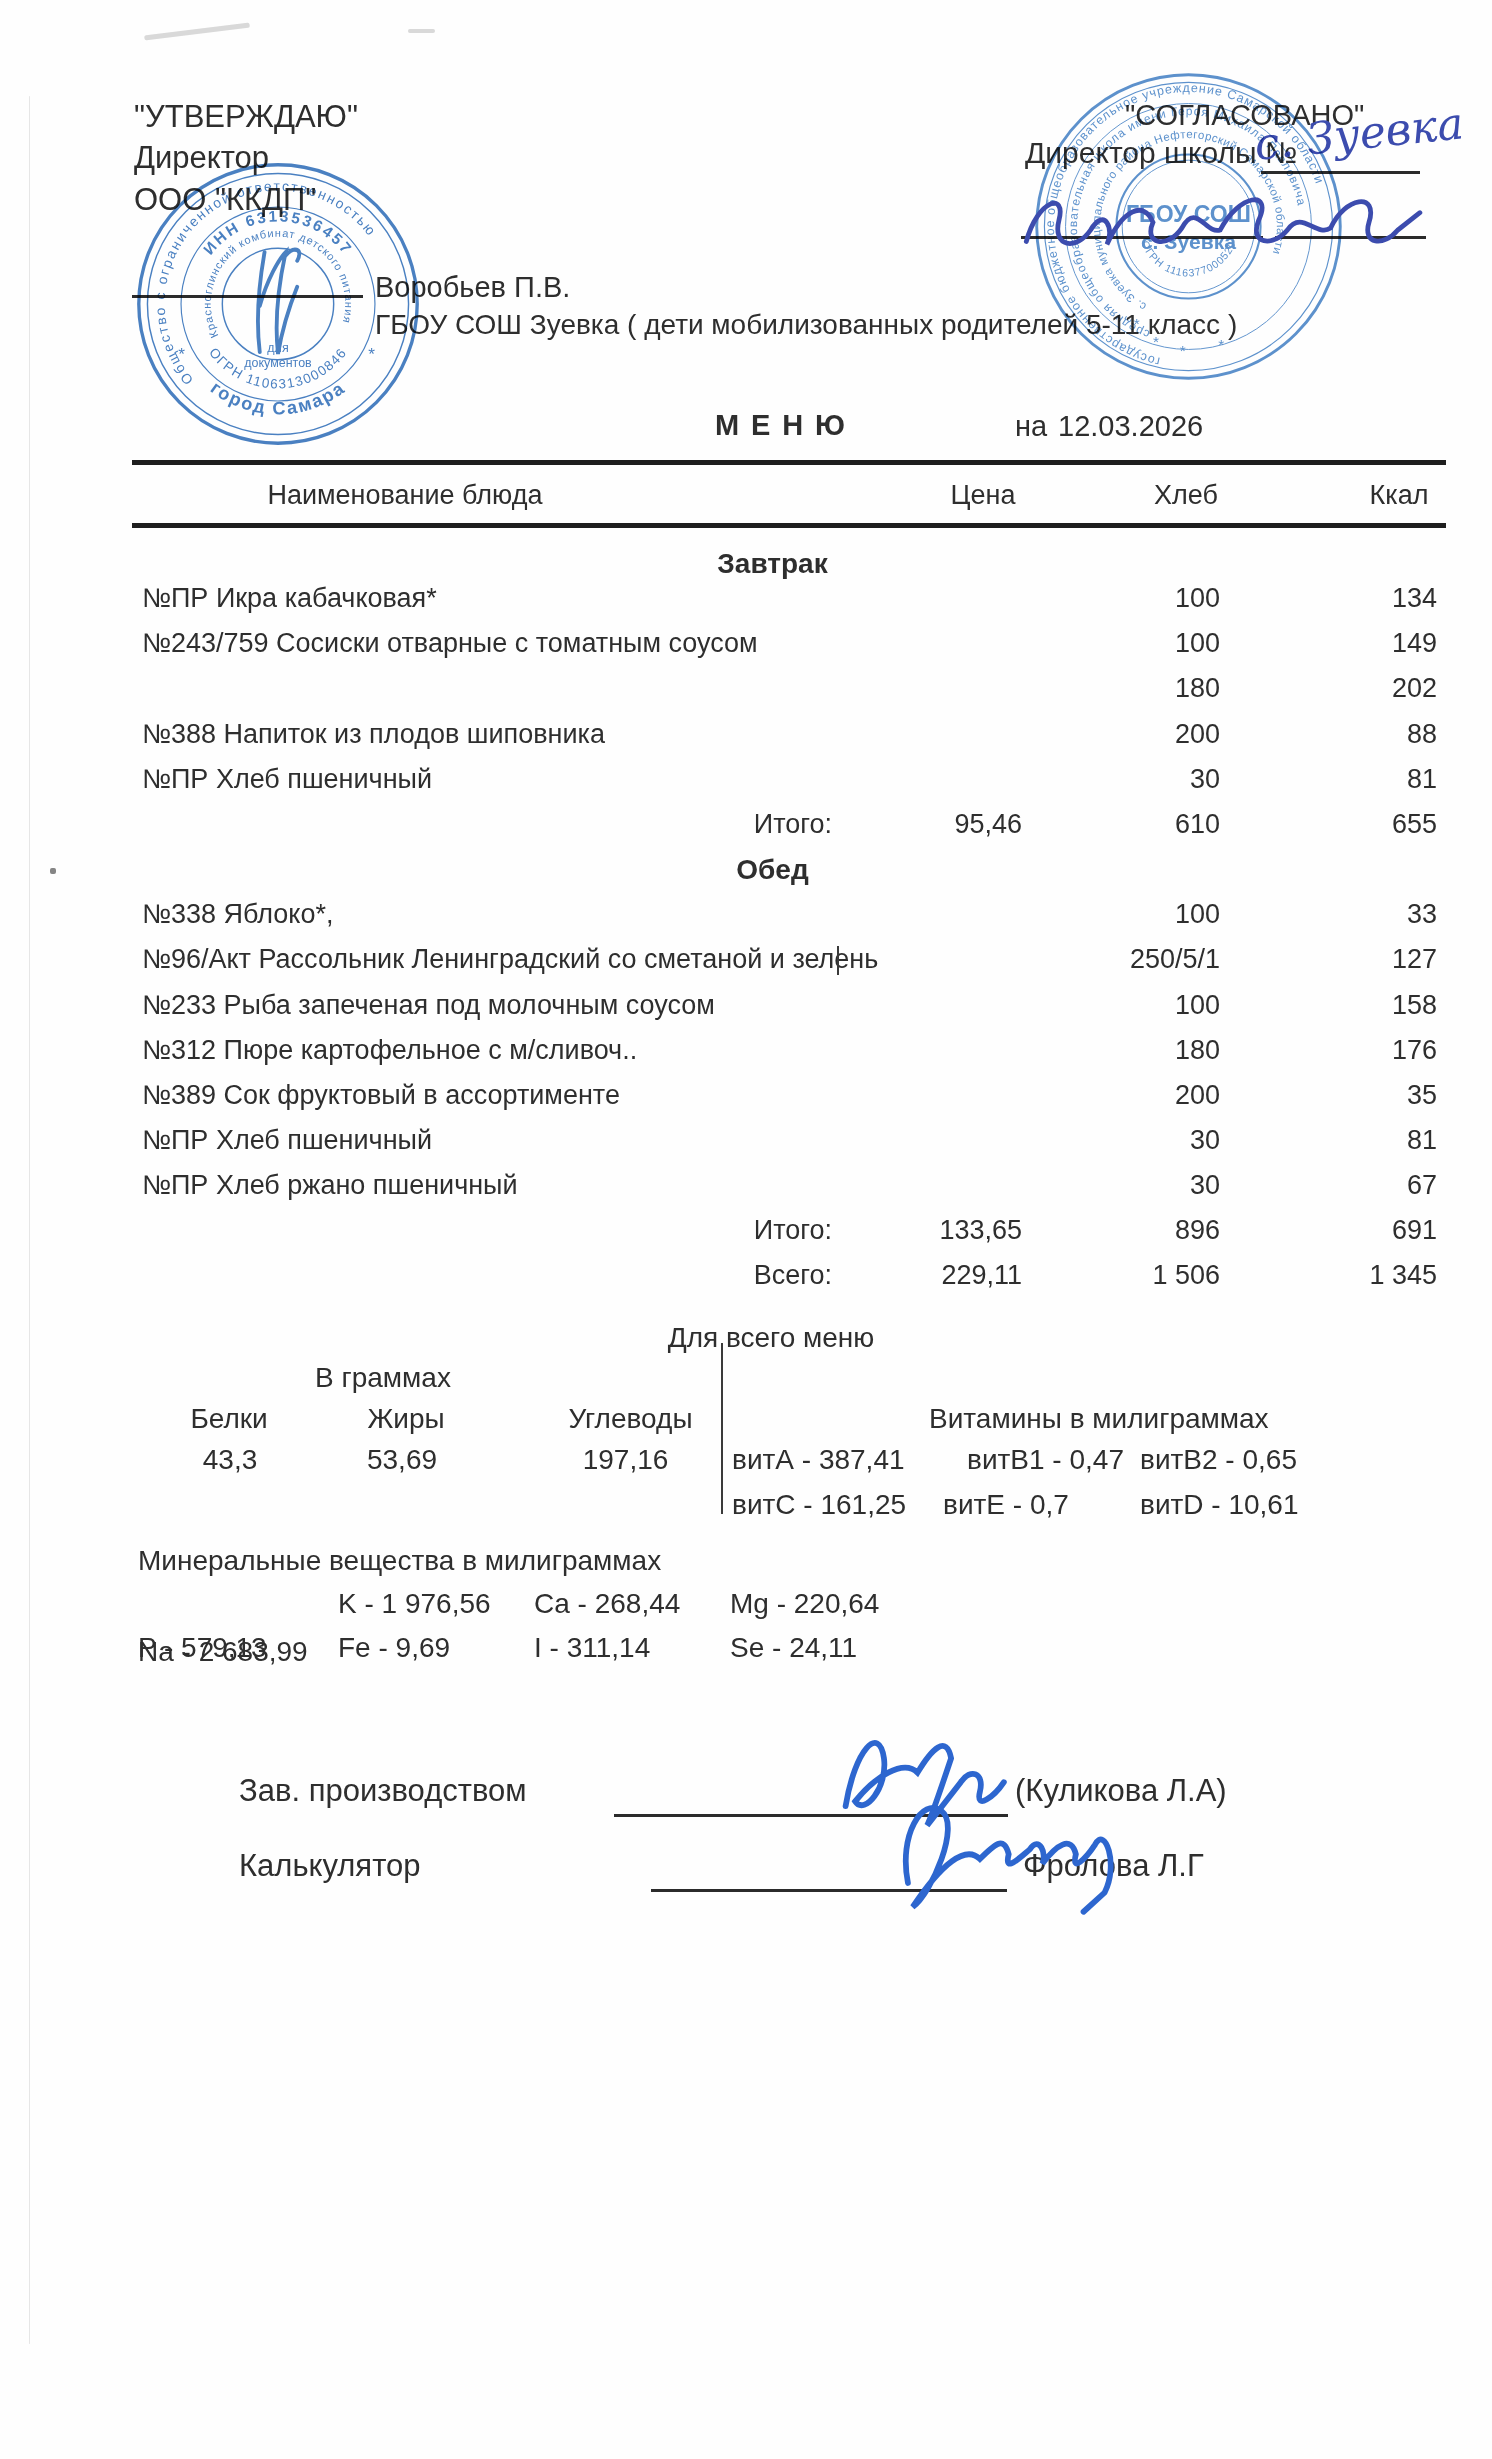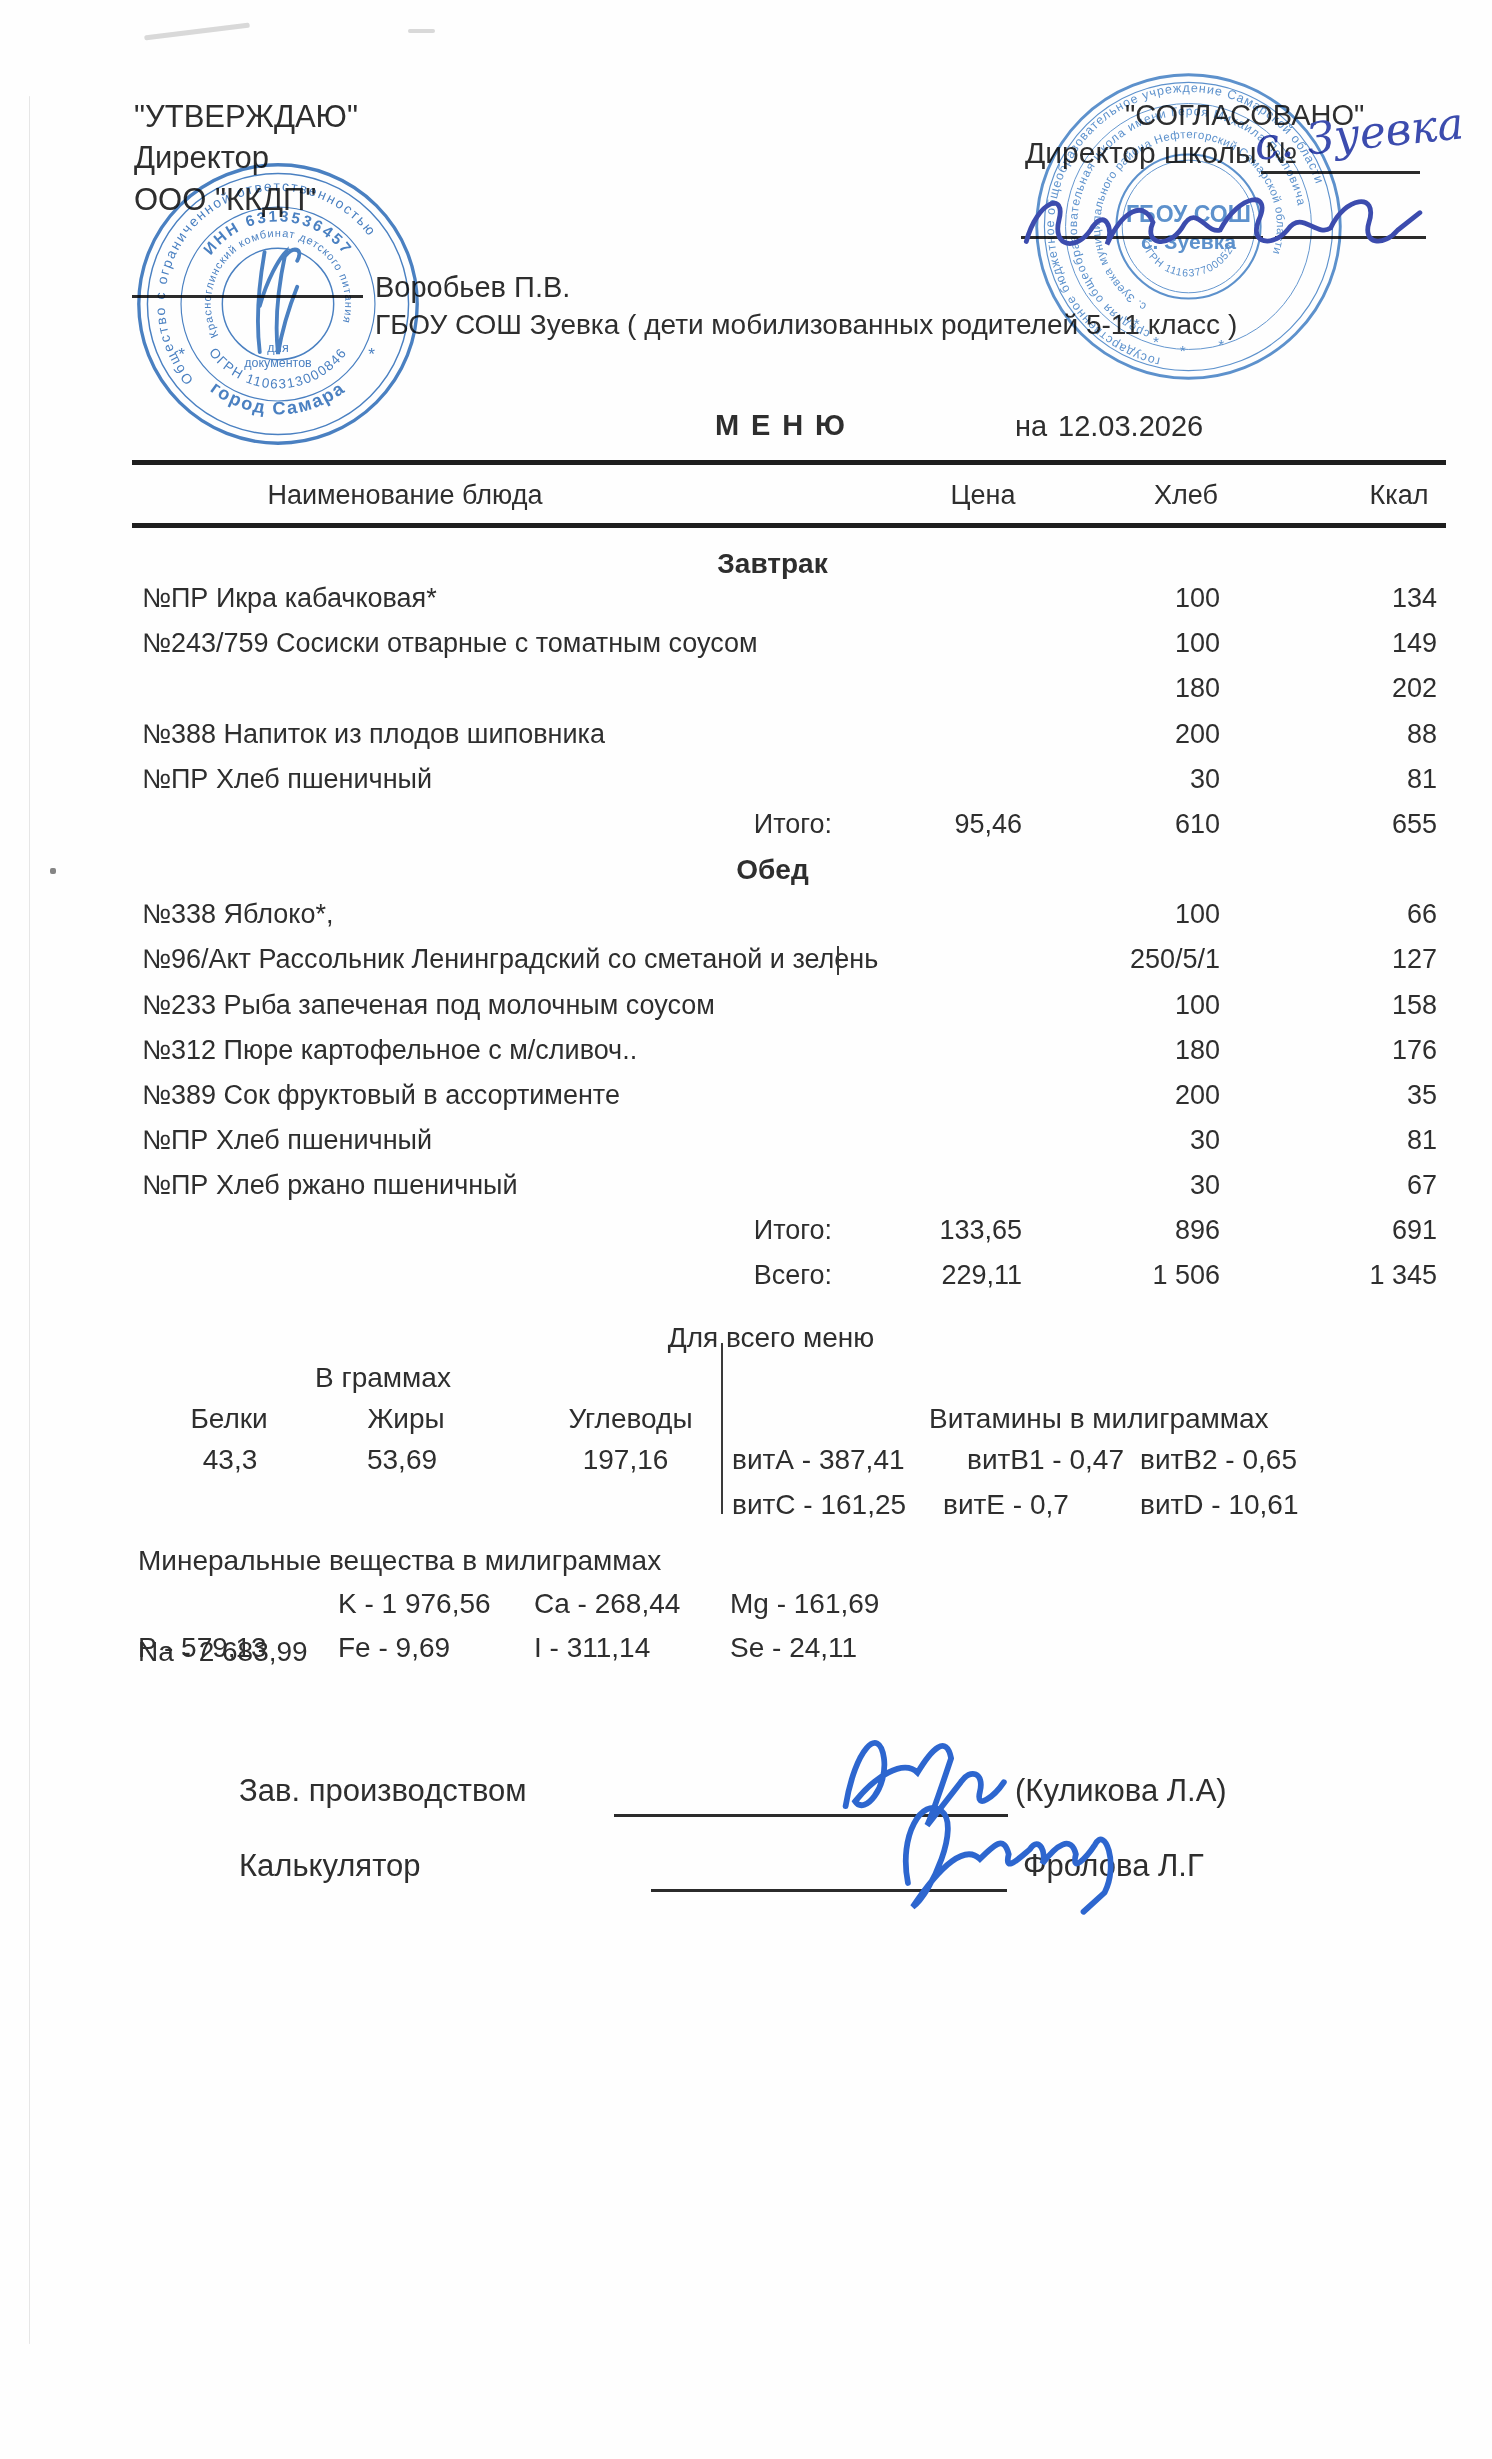--- a/index.html
+++ b/index.html
@@ -85,21 +85,21 @@
 
   <div class="t c-total" style="top:809px;">Итого:</div>
   <div class="t c-price" style="top:809px;">95,46</div>
   <div class="t c-weight" style="top:809px;">610</div>
   <div class="t c-kcal" style="top:809px;">655</div>
 
   <div class="t b ctr" style="left:619px;top:854px;width:307px;font-size:28px;">Обед</div>
 
   <div class="t c-name" style="top:899px;">№338 Яблоко*,</div>
   <div class="t c-weight" style="top:899px;">100</div>
-  <div class="t c-kcal" style="top:899px;">66</div>
+  <div class="t c-kcal" style="top:899px;">33</div>
 
   <div class="t c-name" style="top:944px;">№96/Акт Рассольник Ленинградский со сметаной и зелень</div>
   <div class="vline" style="left:837px;top:946px;height:29px;"></div>
   <div class="t c-weight" style="top:944px;">250/5/1</div>
   <div class="t c-kcal" style="top:944px;">127</div>
 
   <div class="t c-name" style="top:990px;">№233 Рыба запеченая под молочным соусом</div>
   <div class="t c-weight" style="top:990px;">100</div>
   <div class="t c-kcal" style="top:990px;">158</div>
 
@@ -147,21 +147,21 @@
   <div class="t" style="left:943px;top:1444px;font-size:28px;margin-left:24px;">витВ1 - 0,47</div>
   <div class="t" style="left:1140px;top:1444px;font-size:28px;">витВ2 - 0,65</div>
   <div class="t" style="left:732px;top:1489px;font-size:28px;">витС - 161,25</div>
   <div class="t" style="left:943px;top:1489px;font-size:28px;">витЕ - 0,7</div>
   <div class="t" style="left:1140px;top:1489px;font-size:28px;">витD - 10,61</div>
 
   <div class="t" style="left:138px;top:1545px;font-size:28px;">Минеральные вещества в милиграммах</div>
   <div class="t" style="left:138px;top:1588px;font-size:28px;margin-top:48px;">Na - 2 683,99</div>
   <div class="t" style="left:338px;top:1588px;font-size:28px;">K - 1 976,56</div>
   <div class="t" style="left:534px;top:1588px;font-size:28px;">Ca - 268,44</div>
-  <div class="t" style="left:730px;top:1588px;font-size:28px;">Mg - 161,69</div>
+  <div class="t" style="left:730px;top:1588px;font-size:28px;">Mg - 220,64</div>
   <div class="t" style="left:138px;top:1632px;font-size:28px;">P - 579,13</div>
   <div class="t" style="left:338px;top:1632px;font-size:28px;">Fe - 9,69</div>
   <div class="t" style="left:534px;top:1632px;font-size:28px;">I - 311,14</div>
   <div class="t" style="left:730px;top:1632px;font-size:28px;">Se - 24,11</div>
 
   <div class="t" style="left:239px;top:1773px;font-size:31px;">Зав. производством</div>
   <div class="hline" style="left:614px;top:1814px;width:394px;"></div>
   <div class="t" style="left:1015px;top:1773px;font-size:31px;">(Куликова Л.А)</div>
 
   <div class="t" style="left:239px;top:1848px;font-size:31px;">Калькулятор</div>

